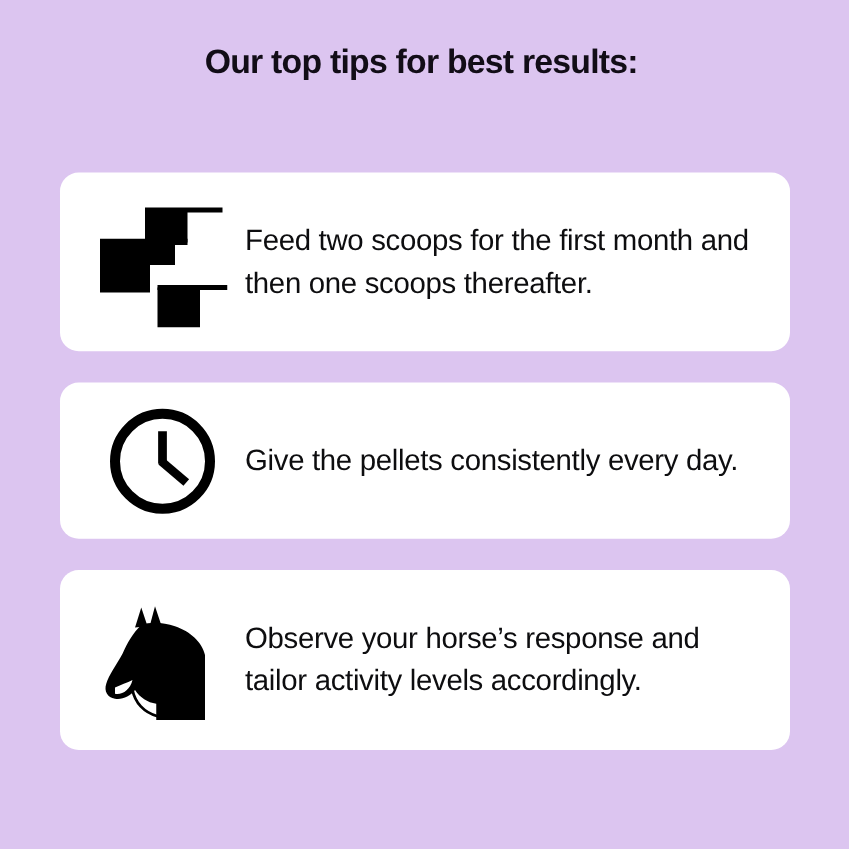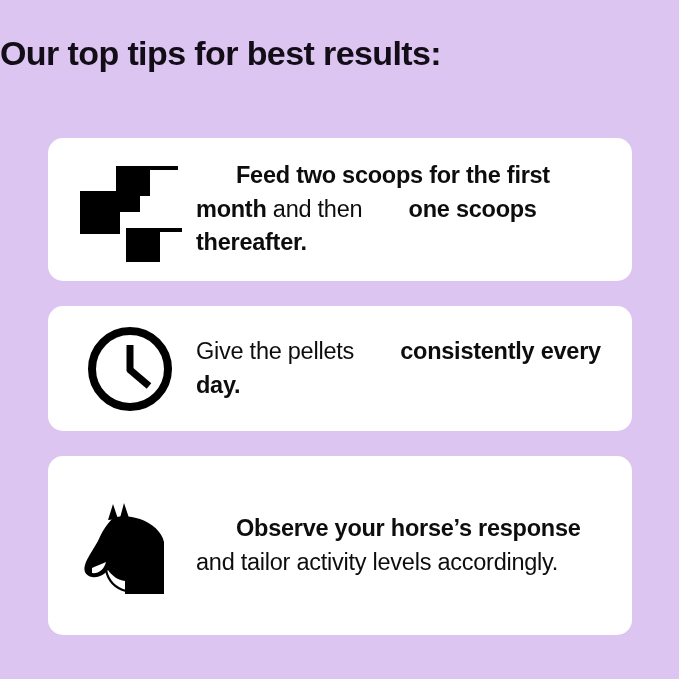--- a/index.html
+++ b/index.html
@@ -17,22 +17,22 @@
     position: relative;
     width: 679px;
     height: 679px;
     box-sizing: border-box;
   }
   .page-title {
     position: absolute;
     top: 33px;
     left: 0;
     width: 674px;
-    text-align: left;
-    font-size: 34px;
+    text-align: center;
+    font-size: 27px;
     font-weight: 700;
     letter-spacing: -0.6px;
     color: #120d17;
     line-height: 1.2;
   }
   .cards {
     position: absolute;
     top: 138px;
     left: 48px;
     width: 584px;
@@ -41,39 +41,39 @@
     background: #ffffff;
     border-radius: 15px;
     display: flex;
     align-items: center;
     box-sizing: border-box;
     padding: 0 24px 0 22px;
     margin-bottom: 25px;
   }
   .card-1 { height: 143px; }
   .card-2 { height: 125px; }
-  .card-3 { height: 179px; margin-bottom: 0; }
+  .card-3 { height: 144px; margin-bottom: 0; }
 
   .card-icon {
     flex: 0 0 120px;
     width: 120px;
     height: 110px;
     display: flex;
     align-items: center;
     justify-content: center;
   }
   .card-text {
     flex: 1 1 auto;
     font-size: 23.5px;
     line-height: 1.43;
     color: #0d0d0f;
     letter-spacing: -0.25px;
     padding-left: 6px;
   }
-  .t-bold { font-weight: 700; margin-left: 40px; }
+  .t-bold { font-weight: 400; }
   .t-reg  { font-weight: 400; text-align: center; }
 </style>
 </head>
 <body>
 
 <div class="page">
 
   <div class="page-title">Our top tips for best results:</div>
 
   <div class="cards">

